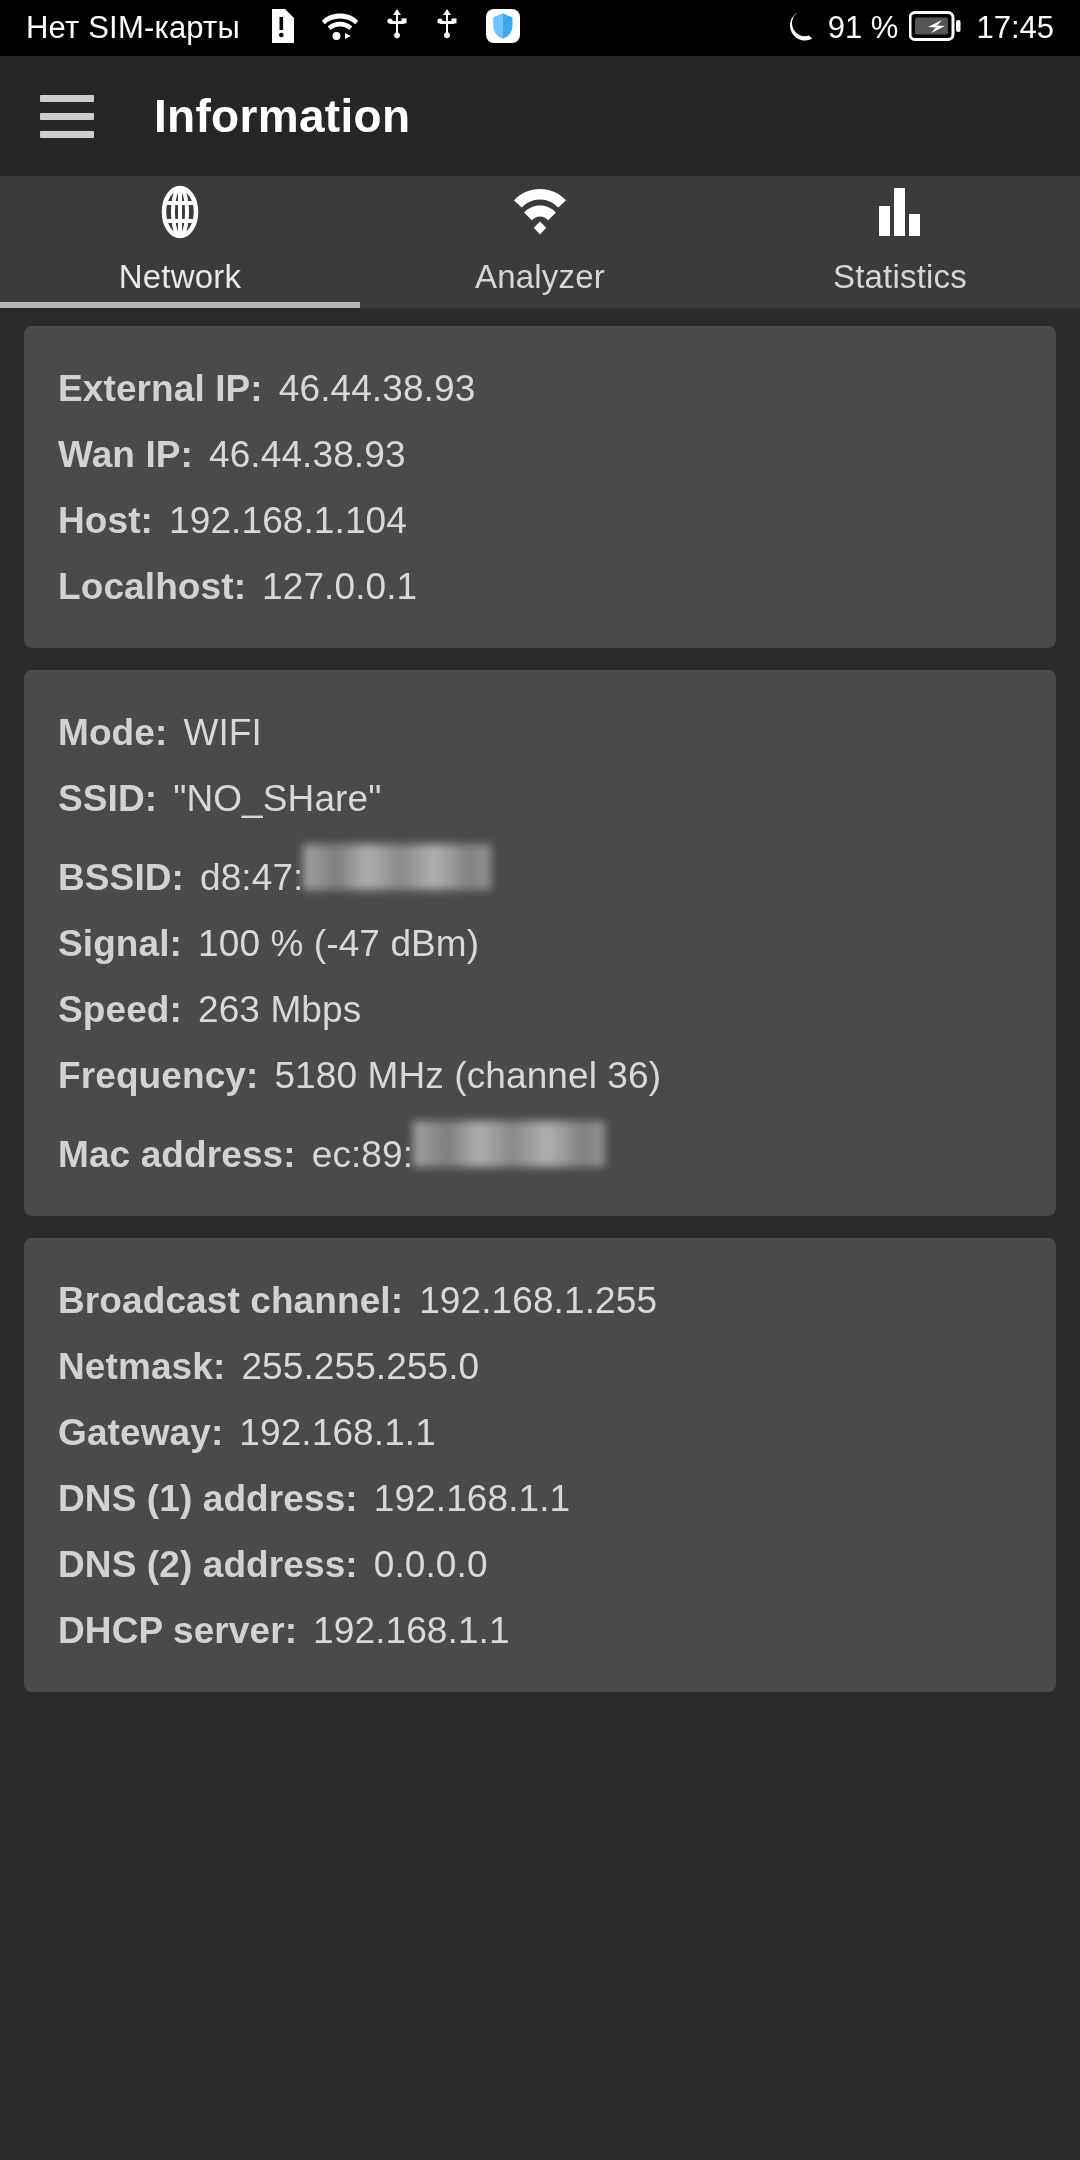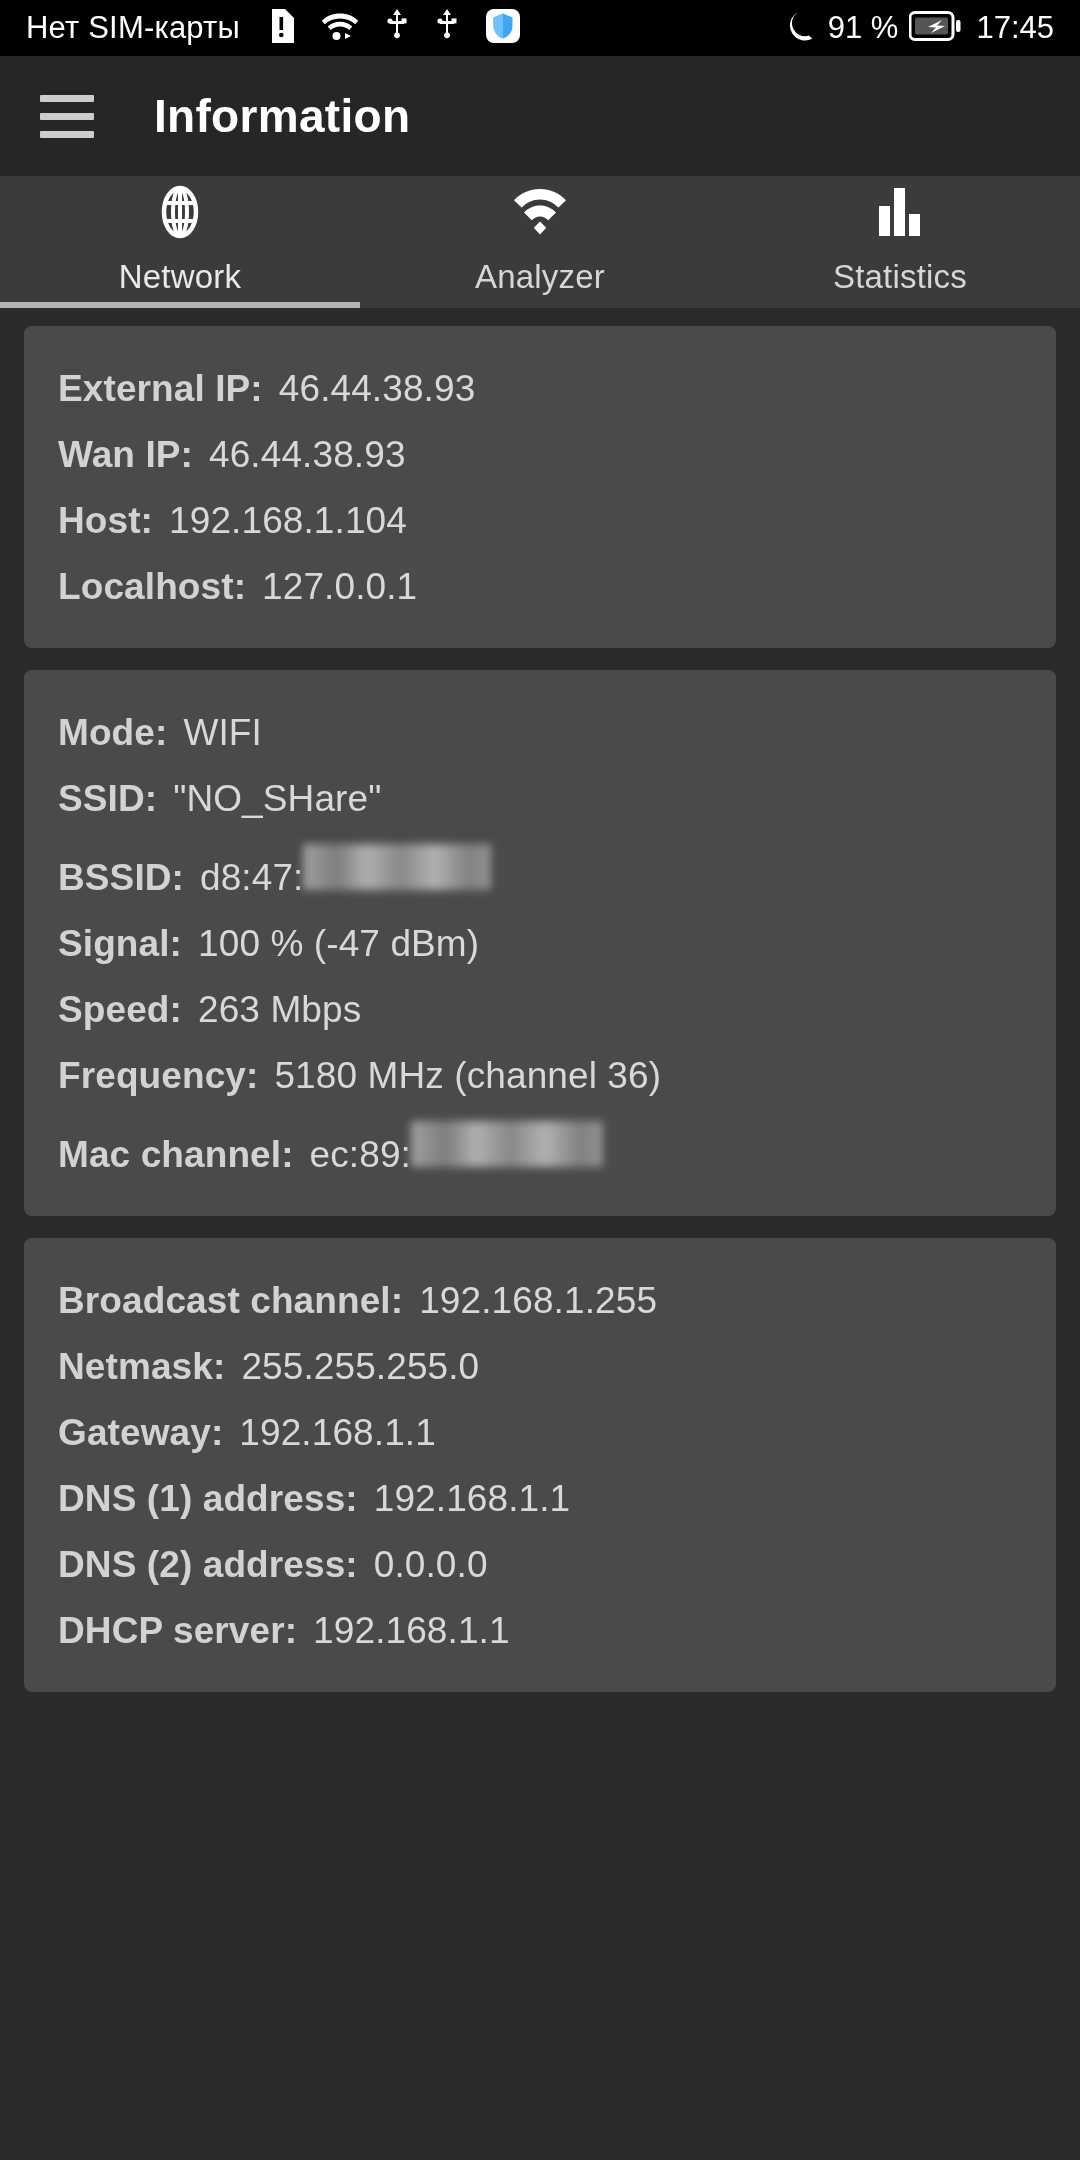--- a/index.html
+++ b/index.html
@@ -319,21 +319,21 @@
     </div>
     <div class="row">
       <span class="label">Speed:</span>
       <span class="value">263 Mbps</span>
     </div>
     <div class="row">
       <span class="label">Frequency:</span>
       <span class="value">5180 MHz (channel 36)</span>
     </div>
     <div class="row">
-      <span class="label">Mac channel:</span>
+      <span class="label">Mac address:</span>
       <span class="value">ec:89:</span>
         <span class="redact w2"></span>
     </div>
   </div>
 
   <div class="card">
     <div class="row">
       <span class="label">Broadcast channel:</span>
       <span class="value">192.168.1.255</span>
     </div>

